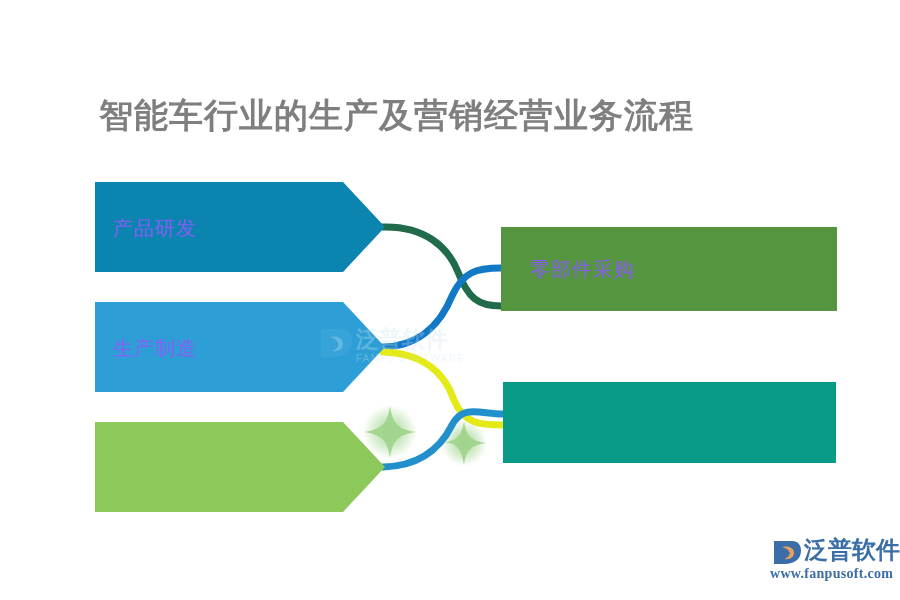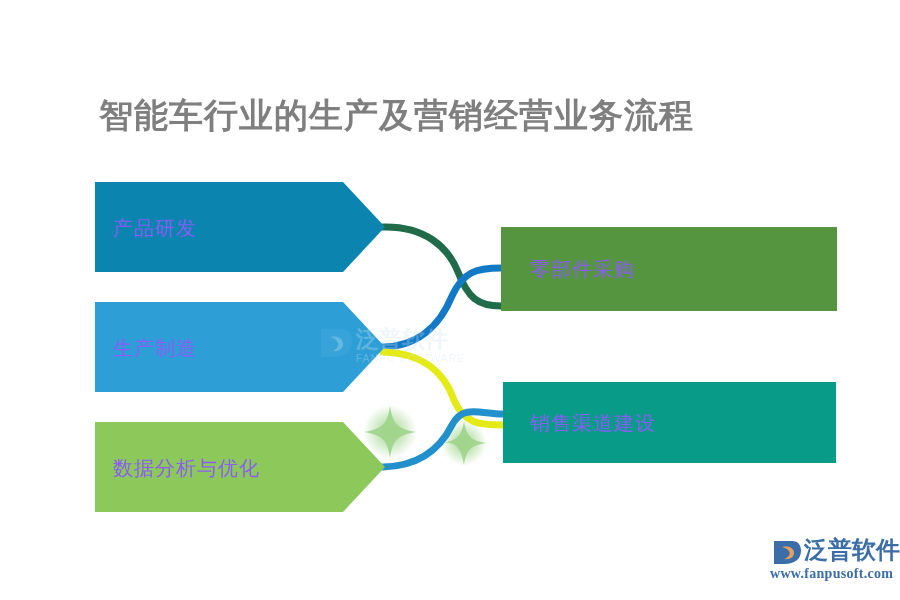--- a/index.html
+++ b/index.html
@@ -162,25 +162,23 @@
     <g>
       <rect x="501" y="227" width="336" height="84" fill="#55953f"></rect>
       <rect x="503" y="382" width="333" height="81" fill="#089b87"></rect>
     </g>
   </svg>
 
   <div class="node-label" style="left:113px; top:218px;">产品研发</div>
 
   <div class="node-label" style="left:113px; top:338px;text-align:center;">生产制造</div>
 
-  <div class="node-label" style="left:113px; top:458px;">数据分析与优化</div>
 
   <div class="node-label" style="left:530px; top:259px;text-align:right;">零部件采购</div>
 
-  <div class="node-label" style="left:530px; top:413px;">销售渠道建设</div>
 
   <div id="watermark">
     <svg width="36" height="34" viewBox="0 0 36 34">
       <path d="M3,3 L24,3 C31,3 34,8 34,15 C34,25 26,31 16,31 L3,31 Z" fill="#55b2dd" opacity="0.75"></path>
       <path d="M12,11 C19,9 25,12 25,18 C25,23 20,26 15,25 C19,23 21,20 20,17 C19,14 16,12 12,11 Z" fill="#ffffff" opacity="0.85"></path>
     </svg>
     <div class="wm-text">泛普软件</div>
     <div class="wm-sub">FANPU SOFTWARE</div>
   </div>
 

